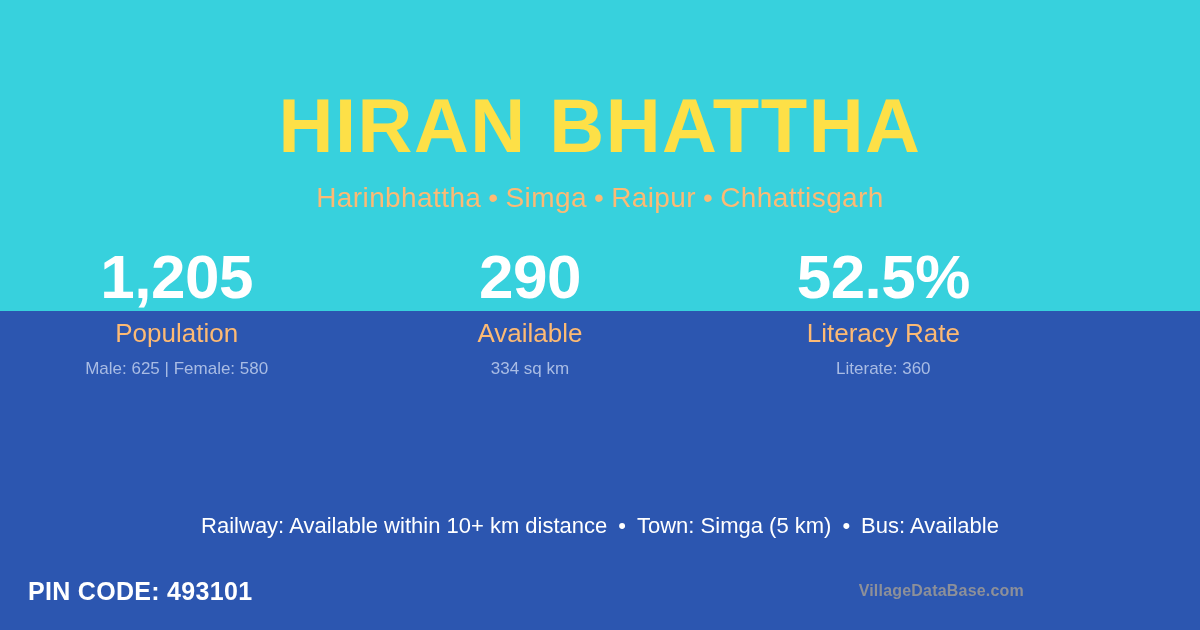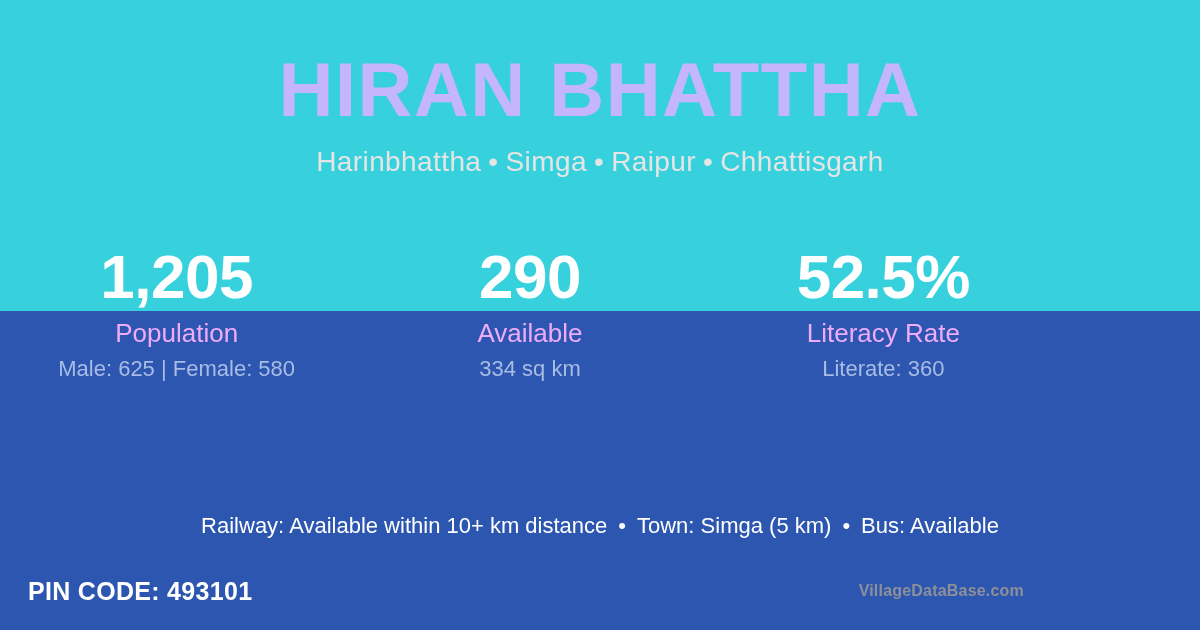--- a/index.html
+++ b/index.html
@@ -37,36 +37,36 @@
   
   .header {
     position: absolute;
     left: 0;
     top: 0;
     width: 1200px;
     text-align: center;
   }
 
   .village-title {
-    margin-top: 46px;
+    margin-top: 82px;
     font-size: 76px;
     line-height: 88px;
     font-weight: bold;
-    color: #c4b5fd;
+    color: #fde047;
     letter-spacing: 1.5px;
     text-transform: uppercase;
     white-space: nowrap;
   }
 
   .village-subtitle {
     margin-top: 11px;
     font-size: 28px;
     line-height: 34px;
     font-weight: normal;
-    color: #e5e5e5;
+    color: #fdba74;
     letter-spacing: 0.4px;
     white-space: nowrap;
   }
 
   .village-subtitle .sep {
     padding: 0 7px;
   }
 
   
   .stats-row {
@@ -88,26 +88,26 @@
     font-weight: bold;
     color: #ffffff;
     letter-spacing: -0.5px;
   }
 
   .stat-label {
     margin-top: 6px;
     font-size: 26px;
     line-height: 32px;
     font-weight: normal;
-    color: #f0abfc;
+    color: #fdba74;
   }
 
   .stat-sub {
     margin-top: 9px;
-    font-size: 22px;
+    font-size: 17px;
     line-height: 22px;
     font-weight: normal;
     color: #a9bce4;
   }
 
   
   .transport-line {
     position: absolute;
     left: 0;
     top: 511px;

